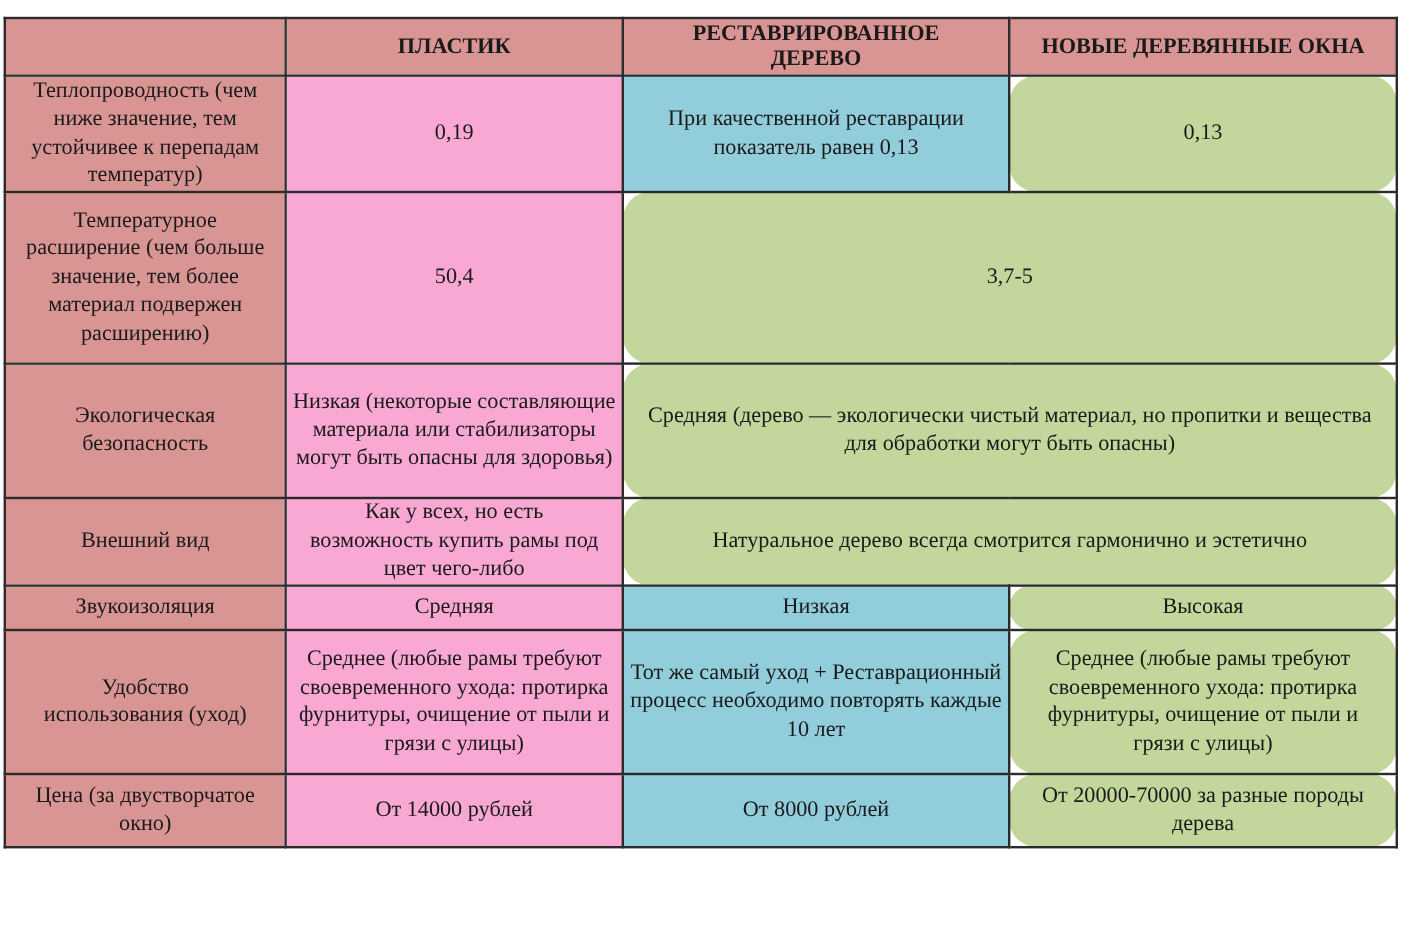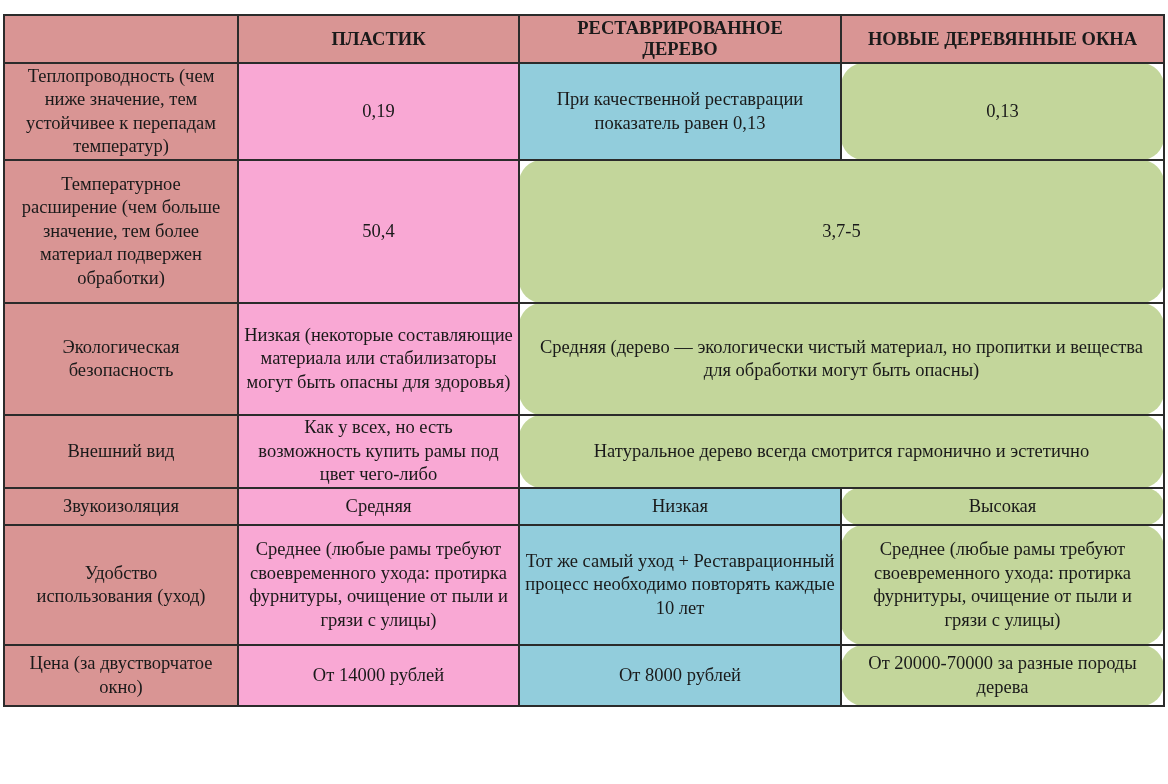--- a/index.html
+++ b/index.html
@@ -57,21 +57,21 @@
   </tr>
 
   <tr style="height:97px">
     <td class="c-head">Теплопроводность (чем ниже значение, тем устойчивее к перепадам температур)</td>
     <td class="c-plast">0,19</td>
     <td class="c-rest" style="padding:0 10px">При качественной реставрации показатель равен 0,13</td>
     <td class="c-new">0,13</td>
   </tr>
 
   <tr style="height:143px">
-    <td class="c-head" style="padding:0 14px">Температурное расширение (чем больше значение, тем более материал подвержен обработки)</td>
+    <td class="c-head" style="padding:0 14px">Температурное расширение (чем больше значение, тем более материал подвержен расширению)</td>
     <td class="c-plast">50,4</td>
     <td class="c-new" colspan="2">3,7-5</td>
   </tr>
 
   <tr style="height:112px">
     <td class="c-head" style="padding:0 30px">Экологическая безопасность</td>
     <td class="c-plast">Низкая (некоторые составляющие материала или стабилизаторы могут быть опасны для здоровья)</td>
     <td class="c-new" colspan="2" style="padding:0 20px">Средняя (дерево — экологически чистый материал, но пропитки и вещества для обработки могут быть опасны)</td>
   </tr>
 

